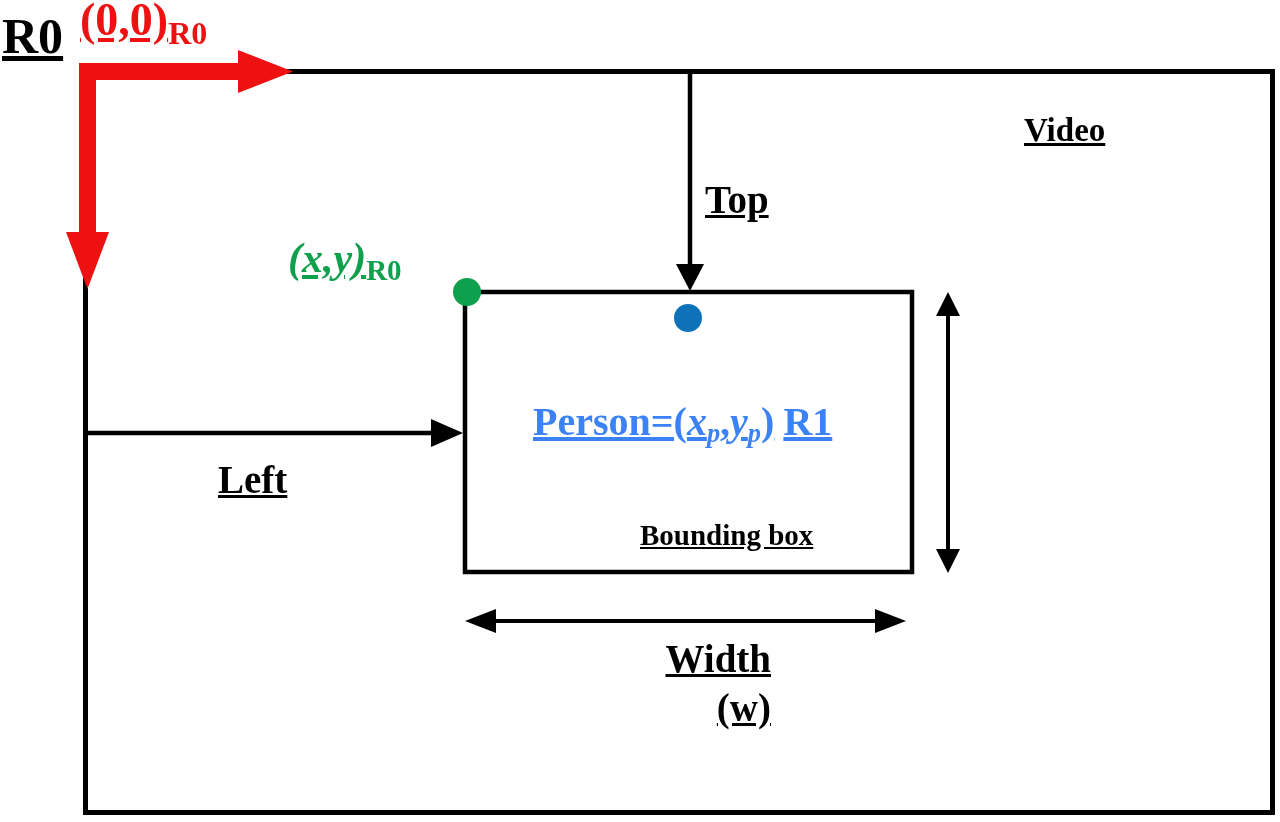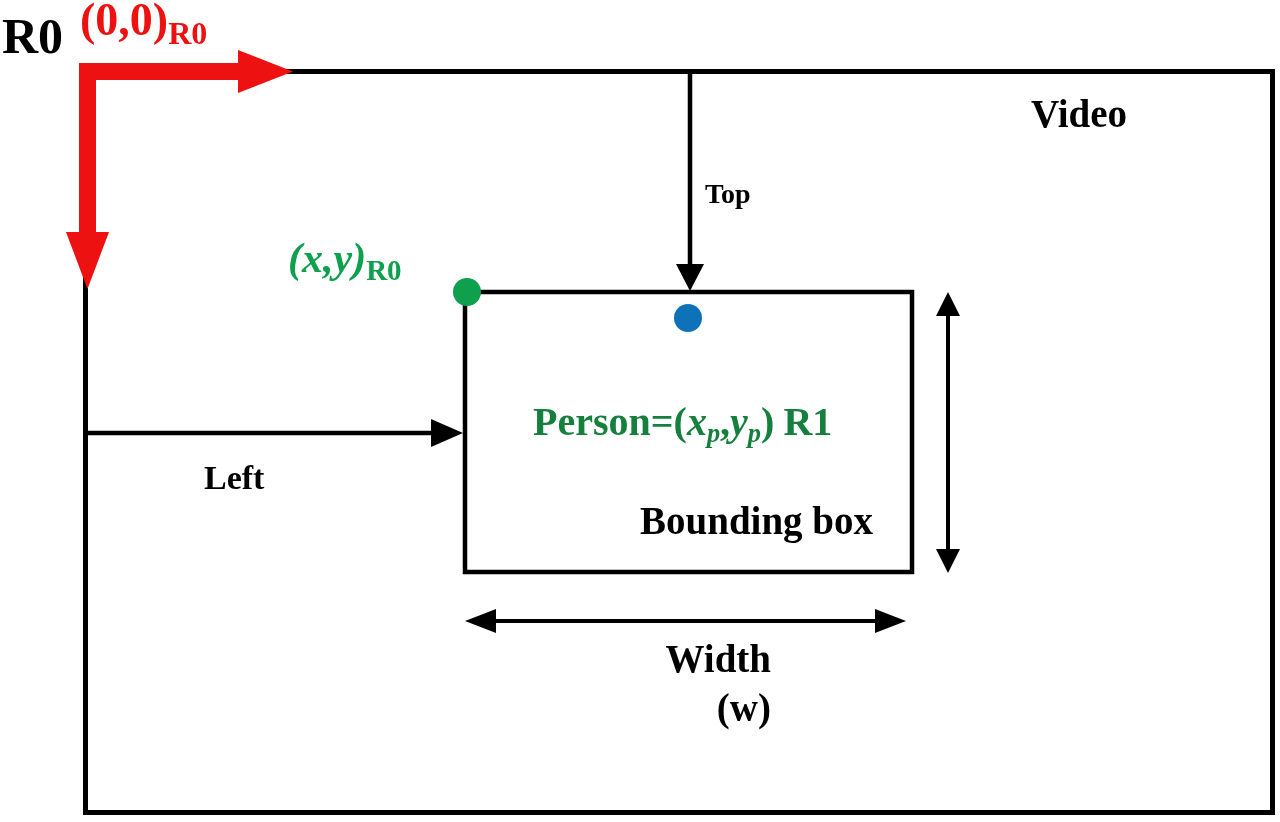--- a/index.html
+++ b/index.html
@@ -10,34 +10,35 @@
     overflow:hidden;
     font-family:"Liberation Serif",serif;
   }
   #diagram-svg{position:absolute;left:0;top:0;width:1280px;height:822px;}
   .lbl{
     position:absolute;
     font-weight:700;
     color:#000000;
     white-space:nowrap;
     line-height:1.15;
+    text-decoration:underline;
   }
   .sub{font-size:0.66em;vertical-align:-0.28em;font-style:normal;}
   .ital{font-style:italic;margin-top:36px;}
   #r0-label{left:2px;top:8px;font-size:50px;}
   #origin-label{left:80px;top:-6px;font-size:46px;color:#ee1111;line-height:52px;}
   #origin-label .sub{font-size:32px;}
   #point-label{left:288px;top:234px;font-size:42px;color:#0ea04c;}
   #point-label .sub{font-size:29px;}
-  #top-label{left:705px;top:178px;font-size:28px;}
-  #video-frame-label{left:1024px;top:85px;font-size:39px;line-height:57px;margin-left:7px;}
-  #left-label{left:204px;top:458px;font-size:34px;}
-  #person-label{left:533px;top:399px;font-size:40px;color:#15803d;}
+  #top-label{left:705px;top:178px;font-size:39px;}
+  #video-frame-label{left:1024px;top:102px;font-size:33px;line-height:57px;}
+  #left-label{left:218px;top:458px;font-size:39px;}
+  #person-label{left:533px;top:399px;font-size:40px;color:#3b82f6;}
   #person-label .ref{margin-left:9px;}
-  #bounding-box-label{left:640px;top:499px;font-size:39px;}
+  #bounding-box-label{left:640px;top:519px;font-size:29px;}
   #height-label{left:952px;top:382px;width:146px;text-align:center;font-size:39px;line-height:53px;}
   #width-label{left:601px;top:634px;width:170px;text-align:right;font-size:39px;line-height:49px;}
 </style>
 </head>
 <body>
 
 <div id="stage">
 
   <svg id="diagram-svg" viewBox="0 0 1280 822" xmlns="http://www.w3.org/2000/svg">
 

